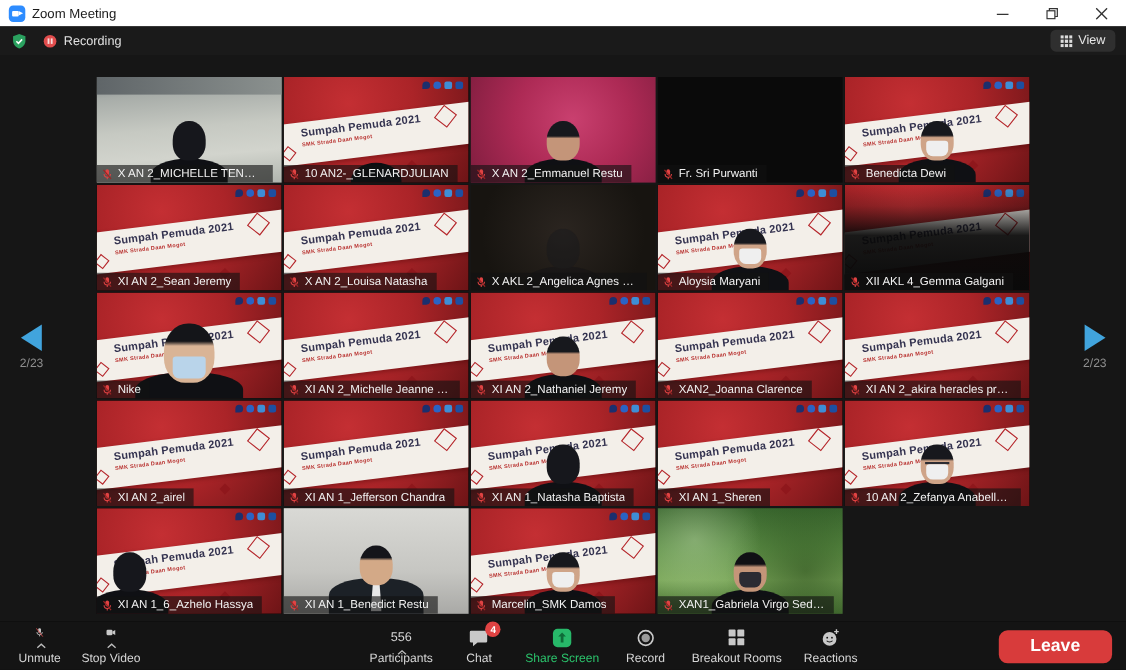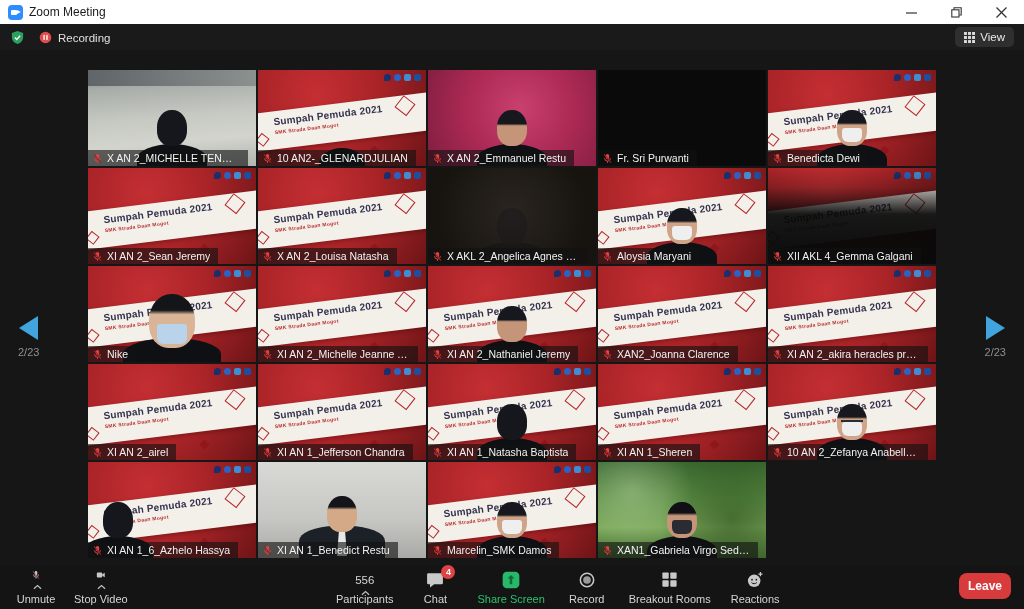--- a/index.html
+++ b/index.html
@@ -91,41 +91,41 @@
   .p-mask-dark .head{background:linear-gradient(#101014 0%,#101014 30%,#c49579 38%);}
   .p-mask-dark .mask{display:block;background:#2b2b33;}
 
   
   .nlabel{position:absolute;left:0;bottom:0;display:flex;align-items:center;gap:4px;
         background:rgba(18,18,18,.62);padding:2px 8px 2px 4px;max-width:95%;z-index:5;box-sizing:border-box;}
   .nlabel span{color:#f2f2f2;font-size:10.5px;white-space:nowrap;overflow:hidden;text-overflow:ellipsis;}
   .nlabel svg{flex:0 0 auto;}
 
   
-  .nav{position:absolute;top:266px;display:flex;flex-direction:column;align-items:center;gap:6px;cursor:pointer;}
+  .nav{position:absolute;top:245px;display:flex;flex-direction:column;align-items:center;gap:6px;cursor:pointer;}
   .nav-left{left:18px;}
   .nav-right{right:18px;}
   .arrow-left{width:0;height:0;border-top:12px solid transparent;border-bottom:12px solid transparent;border-right:19px solid #41a4dd;}
   .arrow-right{width:0;height:0;border-top:12px solid transparent;border-bottom:12px solid transparent;border-left:19px solid #41a4dd;}
   .page-num{color:#8f8f8f;font-size:11px;}
 
   
   .toolbar{height:44px;background:#141414;position:relative;flex:0 0 auto;}
   .tb-left{position:absolute;left:14px;top:5px;display:flex;gap:16px;}
   .tb-center{position:absolute;left:336px;top:5px;display:flex;gap:20px;}
   .tb-btn{display:flex;flex-direction:column;align-items:center;gap:3px;position:relative;min-width:44px;cursor:pointer;}
   .tb-btn .icon-row{height:20px;display:flex;align-items:center;gap:4px;flex-direction:column;}
   .tb-btn .lbl{font-size:11px;color:#d6d6d6;white-space:nowrap;}
   .tb-btn.share .lbl{color:#2bc46c;}
   .caret{margin-left:2px;display:flex;align-items:flex-start;}
   .count{color:#d6d6d6;font-size:11.5px;}
   .badge{position:absolute;top:-5px;right:2px;background:#e04343;color:#fff;font-size:9px;
          min-width:14px;height:14px;border-radius:8px;display:flex;align-items:center;justify-content:center;font-weight:bold;}
-  .leave-btn{position:absolute;right:13px;top:8px;background:#d83b3b;color:#fff;font-size:12px;font-weight:bold;
-         padding:6px 9px;border-radius:8px;border:none;cursor:pointer;font-family:"Liberation Sans",sans-serif;}
+  .leave-btn{position:absolute;right:13px;top:8px;background:#d83b3b;color:#fff;font-size:16px;font-weight:bold;
+         padding:6px 29px;border-radius:8px;border:none;cursor:pointer;font-family:"Liberation Sans",sans-serif;}
 </style>
 </head>
 <body>
 
 <div class="app">
 
   <div class="titlebar">
     <div class="zoom-logo"></div>
     <div class="title-text">Zoom Meeting</div>
     <div class="win-controls">

